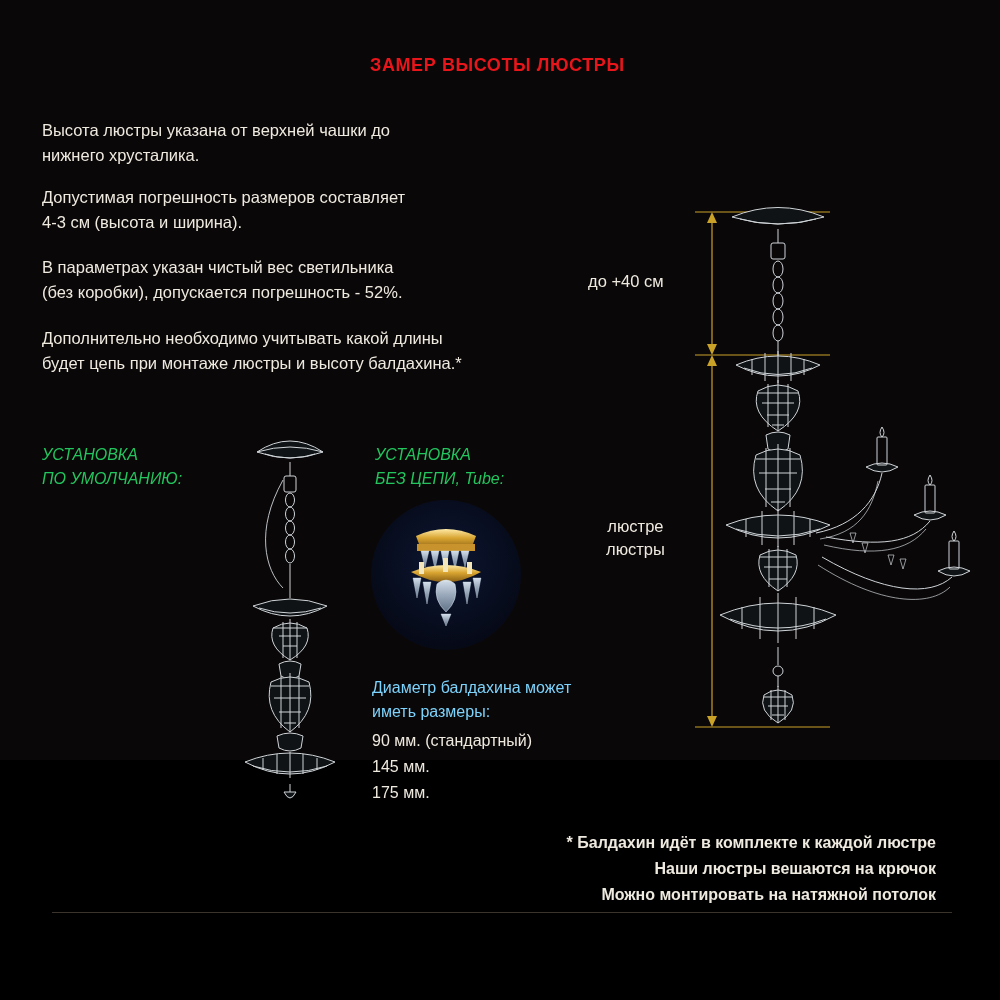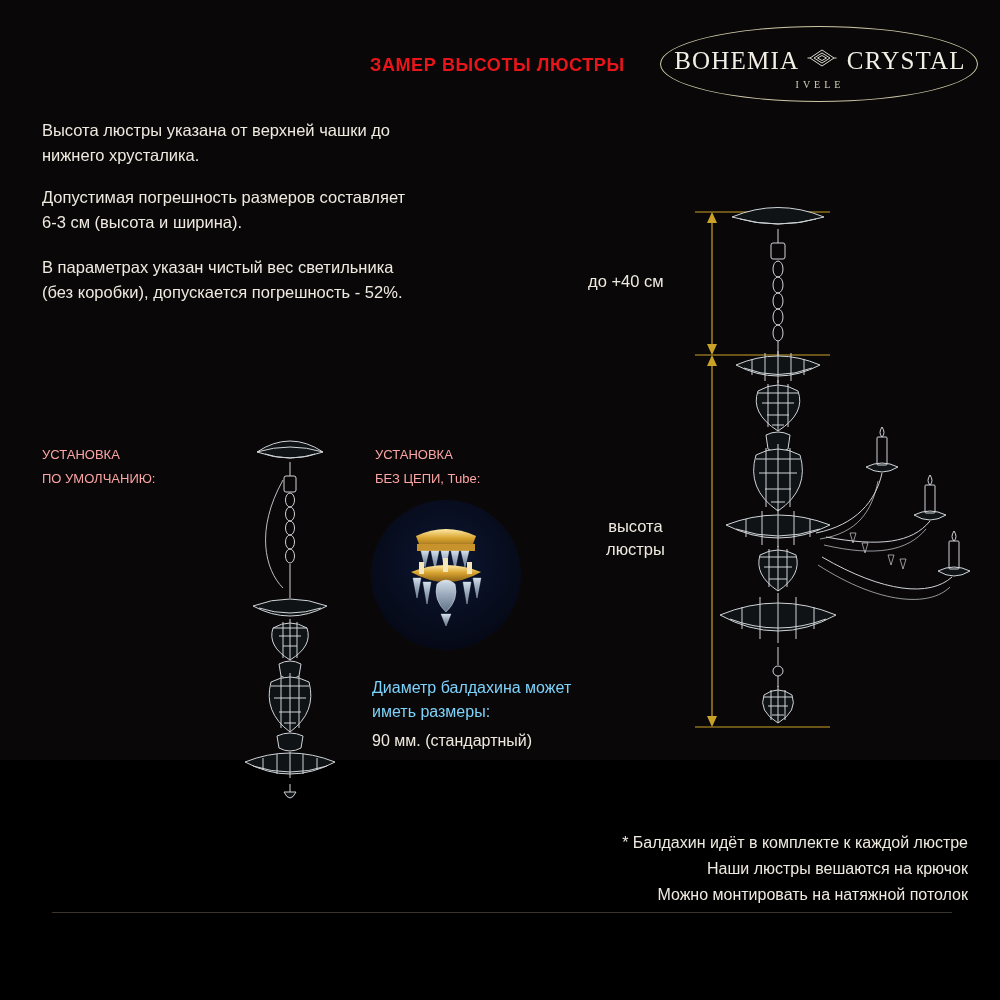--- a/index.html
+++ b/index.html
@@ -88,24 +88,25 @@
     white-space: pre-line;
   }
   #para0 { top: 118px; }
   #para1 { top: 185px; }
   #para2 { top: 255px; }
   #para3 { top: 326px; }
 
   
   .caption {
     position: absolute;
-    font-size: 13px;
+    font-size: 16px;
     line-height: 24px;
-    color: #fca5a5;
+    color: #22c55e;
     white-space: pre-line;
+    font-style: italic;
   }
   #cap-default { left: 42px; top: 443px; }
   #cap-nochain { left: 375px; top: 443px; }
 
   .side-label {
     position: absolute;
     font-size: 16.5px;
     line-height: 23px;
     color: #efeae0;
     text-align: center;
@@ -129,27 +130,28 @@
     left: 372px;
     top: 728px;
     font-size: 16px;
     line-height: 26px;
     color: #efeae0;
   }
 
   
   .footer-notes {
     position: absolute;
-    right: 32px;
+    right: 64px;
     top: 830px;
     text-align: right;
     font-size: 16px;
     line-height: 26px;
     color: #efeae0;
     white-space: pre-line;
+    font-weight: bold;
   }
   .footer-rule {
     position: absolute;
     left: 52px;
     top: 912px;
     width: 900px;
     height: 1px;
     background: #3a342c;
   }
 
@@ -172,45 +174,29 @@
   #art-small { left: 195px; top: 420px; }
   #art-big   { left: 600px; top: 195px; }
 </style>
 </head>
 <body>
 
 <div id="page">
 
   <div class="header-title">ЗАМЕР ВЫСОТЫ ЛЮСТРЫ</div>
 
-  <div class="brand">
-    <div class="brand-oval"></div>
-    <div class="brand-text">
-      <span>BOHEMIA</span>
-      <span class="diamond">
-        <svg width="30" height="18" viewBox="0 0 30 18" aria-hidden="true">
-          <g fill="none" stroke="#f2efe4" stroke-width="0.9">
-            <path d="M15 1 L27 9 L15 17 L3 9 Z"></path>
-            <path d="M15 4 L23 9 L15 14 L7 9 Z"></path>
-            <path d="M15 6.5 L19.5 9 L15 11.5 L10.5 9 Z"></path>
-            <path d="M3 9 L0.5 9 M27 9 L29.5 9"></path>
-          </g>
-        </svg>
-      </span>
-      <span>CRYSTAL</span>
-    </div>
-    <div class="brand-sub">IVELE</div>
-  </div>
 
   <div class="para" id="para0">Высота люстры указана от верхней чашки до
 нижнего хрусталика.</div>
   <div class="para" id="para1">Допустимая погрешность размеров составляет
-6-3 см (высота и ширина).</div>
+4-3 см (высота и ширина).</div>
   <div class="para" id="para2">В параметрах указан чистый вес светильника
 (без коробки), допускается погрешность - 52%.</div>
+  <div class="para" id="para3">Дополнительно необходимо учитывать какой длины
+будет цепь при монтаже люстры и высоту балдахина.*</div>
 
   <div class="caption" id="cap-default">УСТАНОВКА
 ПО УМОЛЧАНИЮ:</div>
   <div class="caption" id="cap-nochain">УСТАНОВКА
 БЕЗ ЦЕПИ, Tube:</div>
 
   <svg class="art" id="art-small" width="190" height="390" viewBox="0 0 190 390">
     <g stroke="#cfd4d8" fill="none" stroke-width="1">
 
       <path d="M62 32 Q95 10 128 32 Q95 44 62 32 Z" fill="#0f1315"></path>
@@ -295,20 +281,22 @@
         <path d="M102 78 l4 20 l4 -20 z"></path>
       </g>
       <path d="M70 114 l5 12 l5 -12 z" fill="url(#glassg)" stroke="#cfe0ef" stroke-width="0.4"></path>
     </svg>
   </div>
 
   <div class="bald-note">Диаметр балдахина может
 иметь размеры:</div>
   <div class="bald-sizes">
     <div>90 мм. (стандартный)</div>
+    <div>145 мм.</div>
+    <div>175 мм.</div>
   </div>
 
   <svg class="art" id="art-big" width="400" height="570" viewBox="0 0 400 570">
 
     <g stroke="#c9a227" fill="none" stroke-width="1.2">
 
       <line x1="95" y1="17" x2="230" y2="17"></line>
 
       <line x1="95" y1="160" x2="230" y2="160"></line>
 
@@ -396,21 +384,21 @@
       <circle cx="178" cy="476" r="5"></circle>
       <line x1="178" y1="481" x2="178" y2="492"></line>
 
       <path d="M164 500 Q178 490 192 500 Q198 516 178 528 Q158 516 164 500 Z" fill="#0f1315"></path>
       <path d="M164 502 L192 502 M168 511 L188 511 M172 520 L184 520"></path>
       <path d="M171 495 L171 525 M178 491 L178 528 M185 495 L185 525"></path>
     </g>
   </svg>
 
   <div class="side-label" id="lbl-up40">до +40 см</div>
-  <div class="side-label" id="lbl-height">высота
+  <div class="side-label" id="lbl-height">люстре
 люстры</div>
 
   <div class="footer-notes">* Балдахин идёт в комплекте к каждой люстре
 Наши люстры вешаются на крючок
 Можно монтировать на натяжной потолок</div>
   <div class="footer-rule"></div>
 
 </div>
 
 </body></html>

